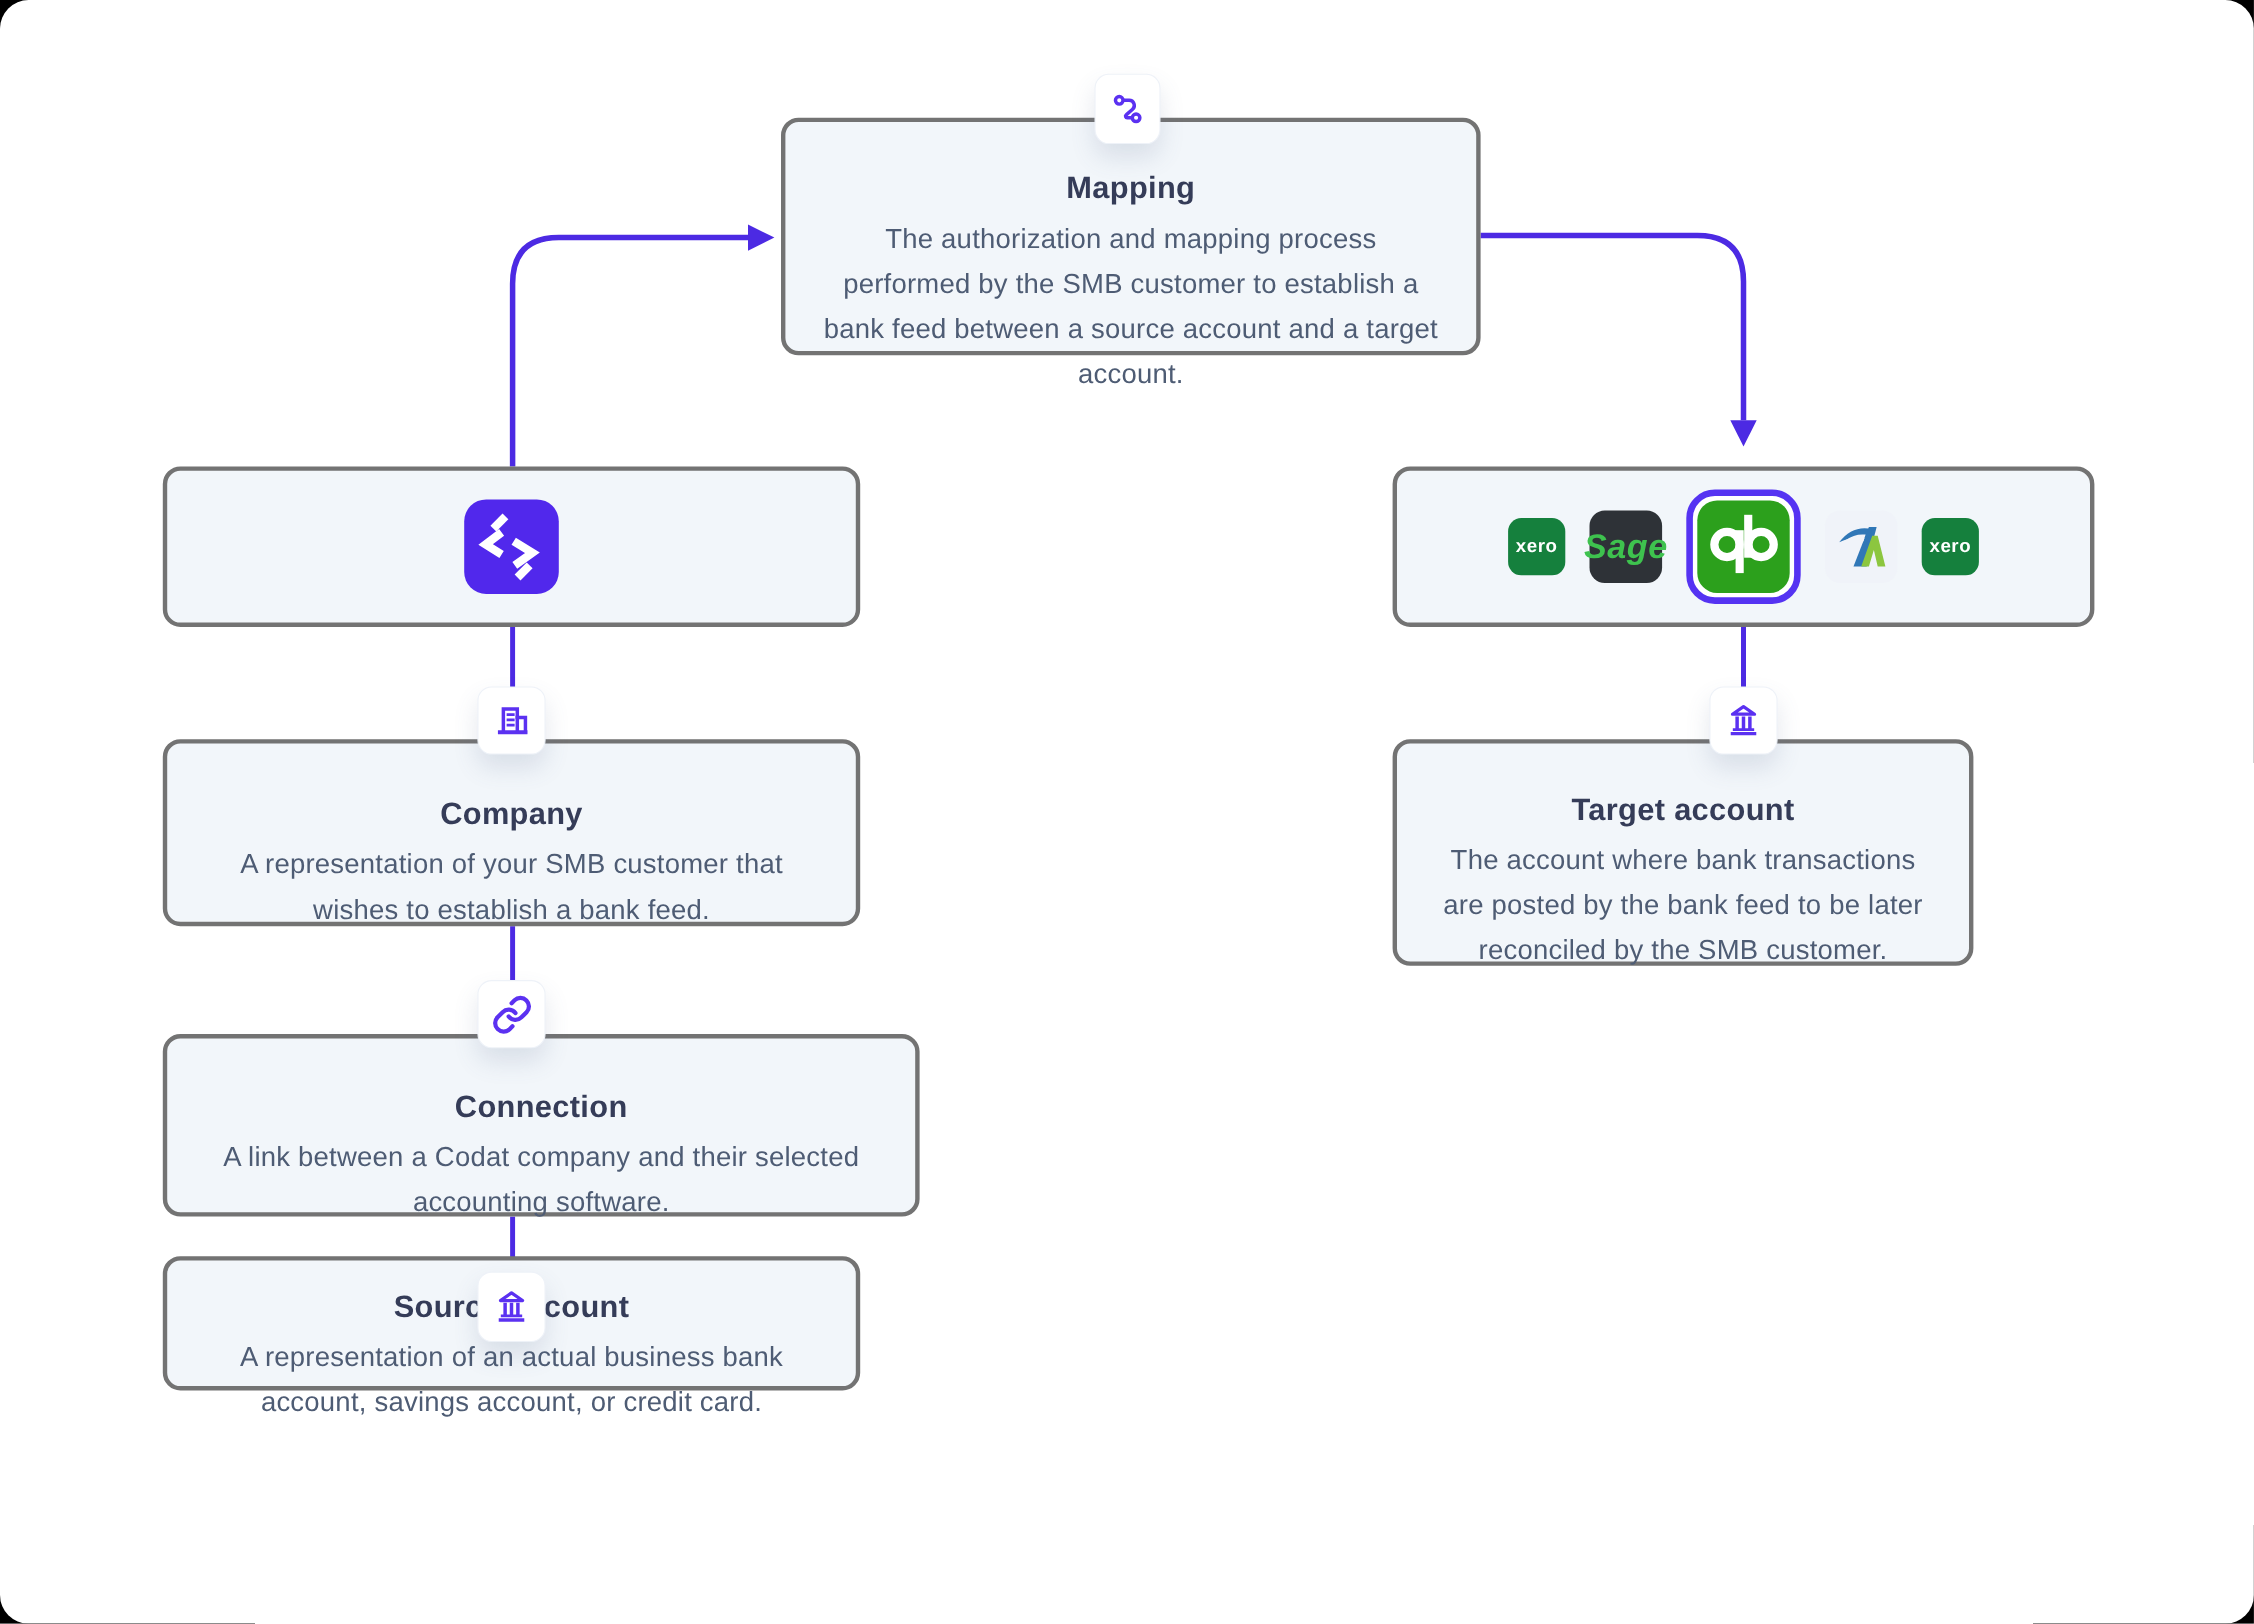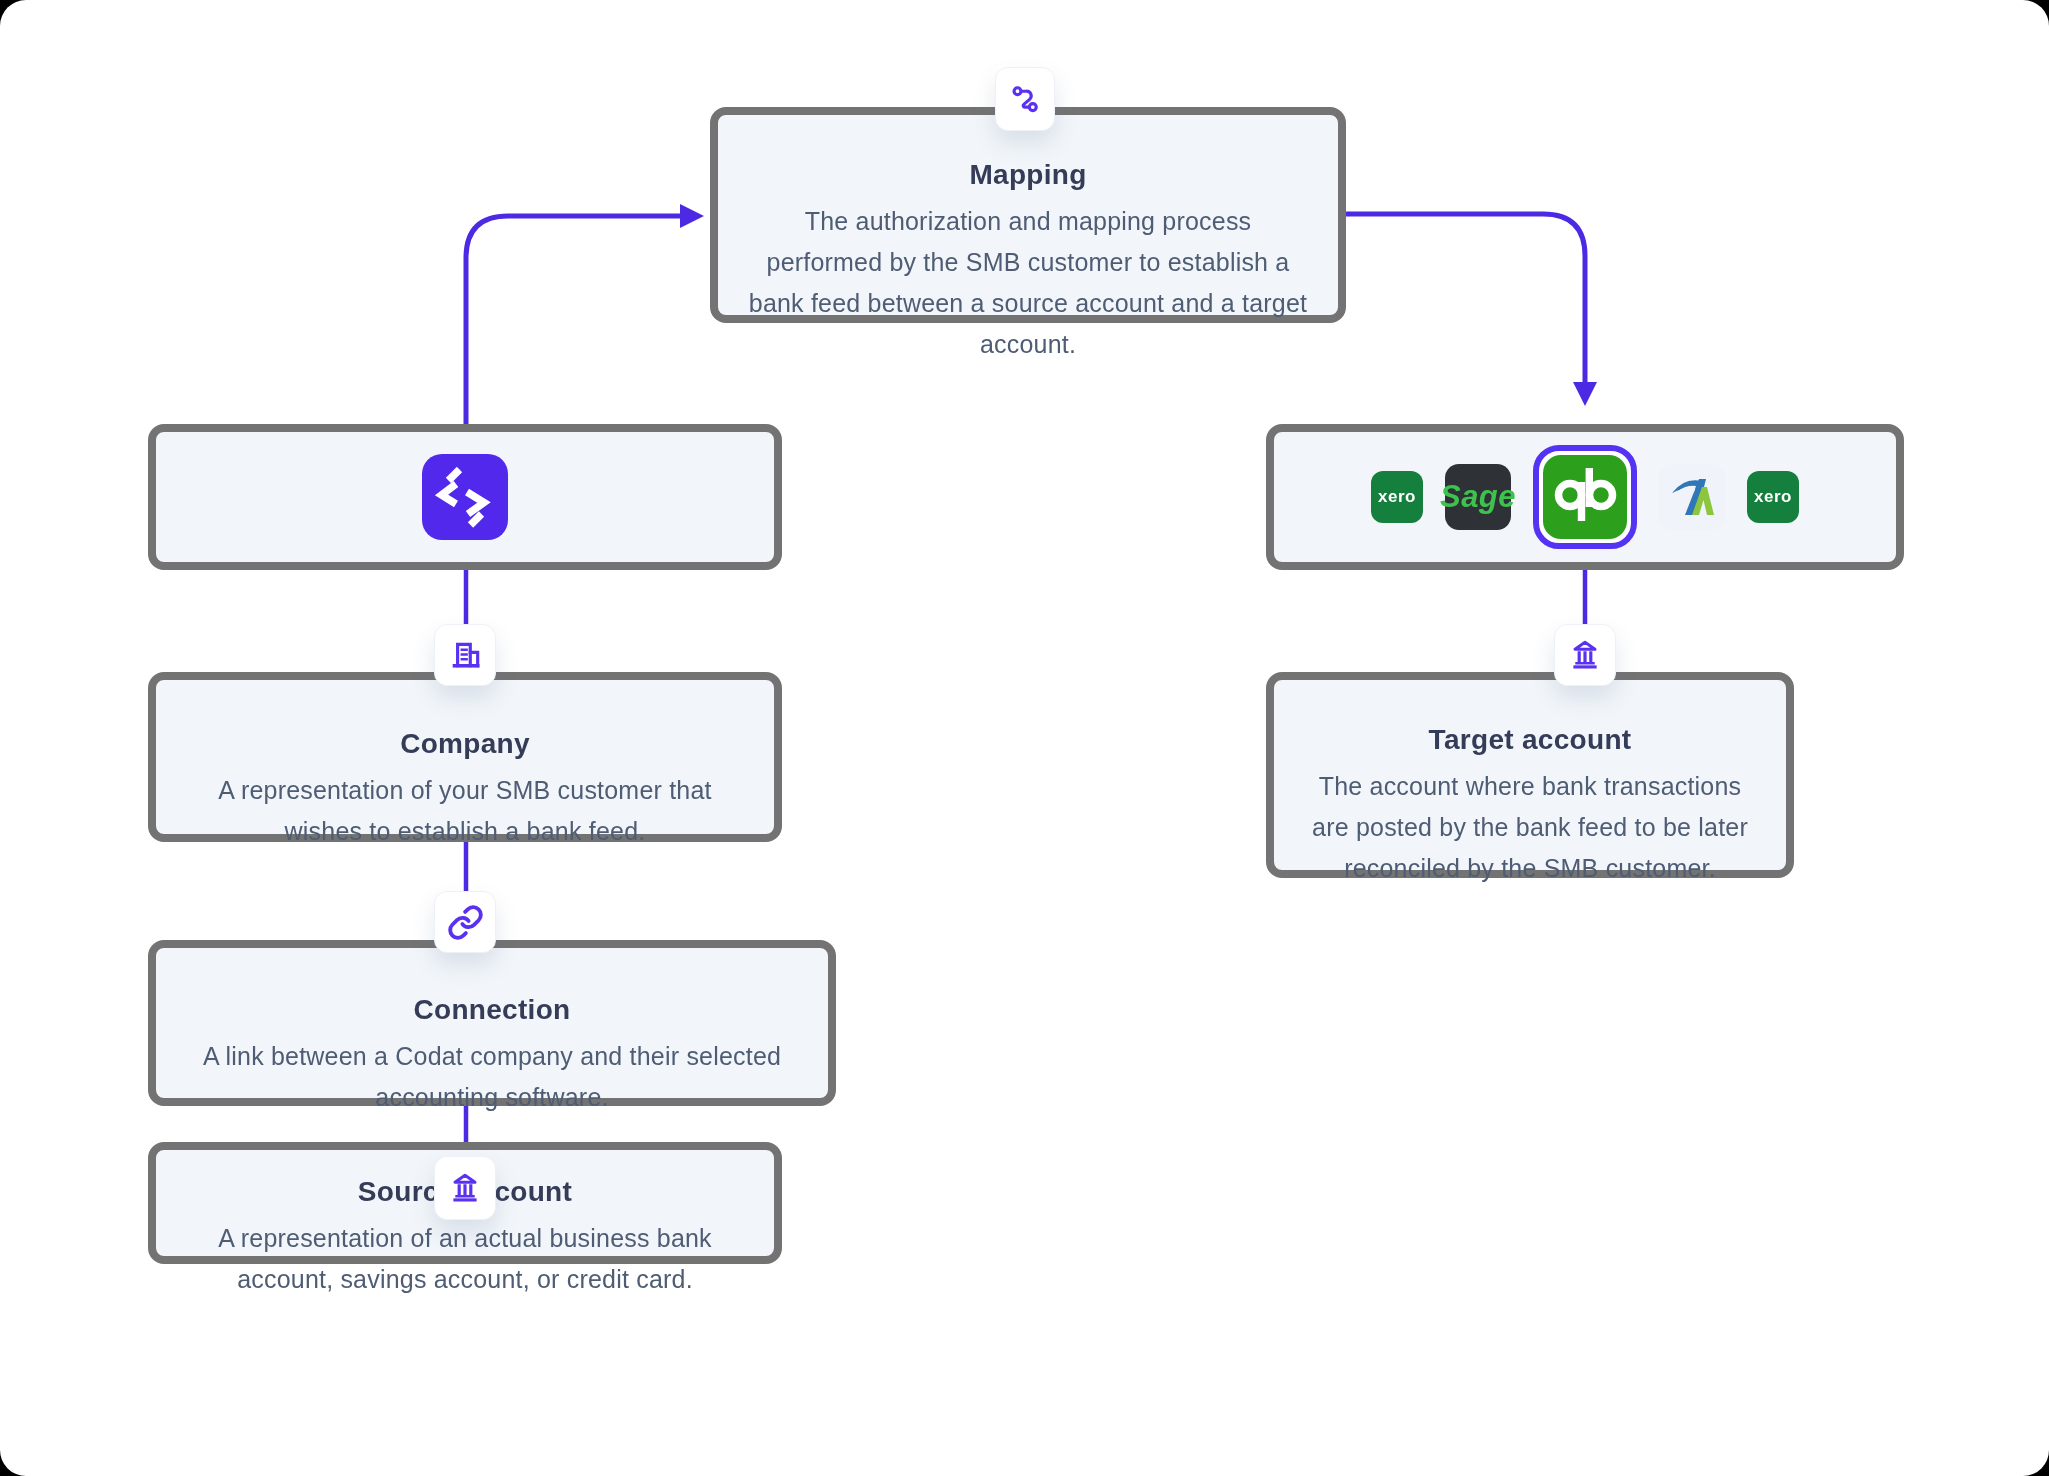--- a/index.html
+++ b/index.html
@@ -12,21 +12,21 @@
     position:relative;
     width:2049px;height:1476px;
     background:#ffffff;
     border-radius:26px;
     overflow:hidden;
   }
   .wires{position:absolute;left:0;top:0;z-index:1;pointer-events:none;}
   .card{
     position:absolute;
     background:#f2f6fa;
-    border:8px solid #737373;
+    border:4px solid #737373;
     border-radius:16px;
     box-sizing:border-box;
     text-align:center;
     z-index:2;
   }
   .card h3{
     margin:0 0 10px 0;
     font-size:28px;
     font-weight:bold;
     letter-spacing:.3px;

